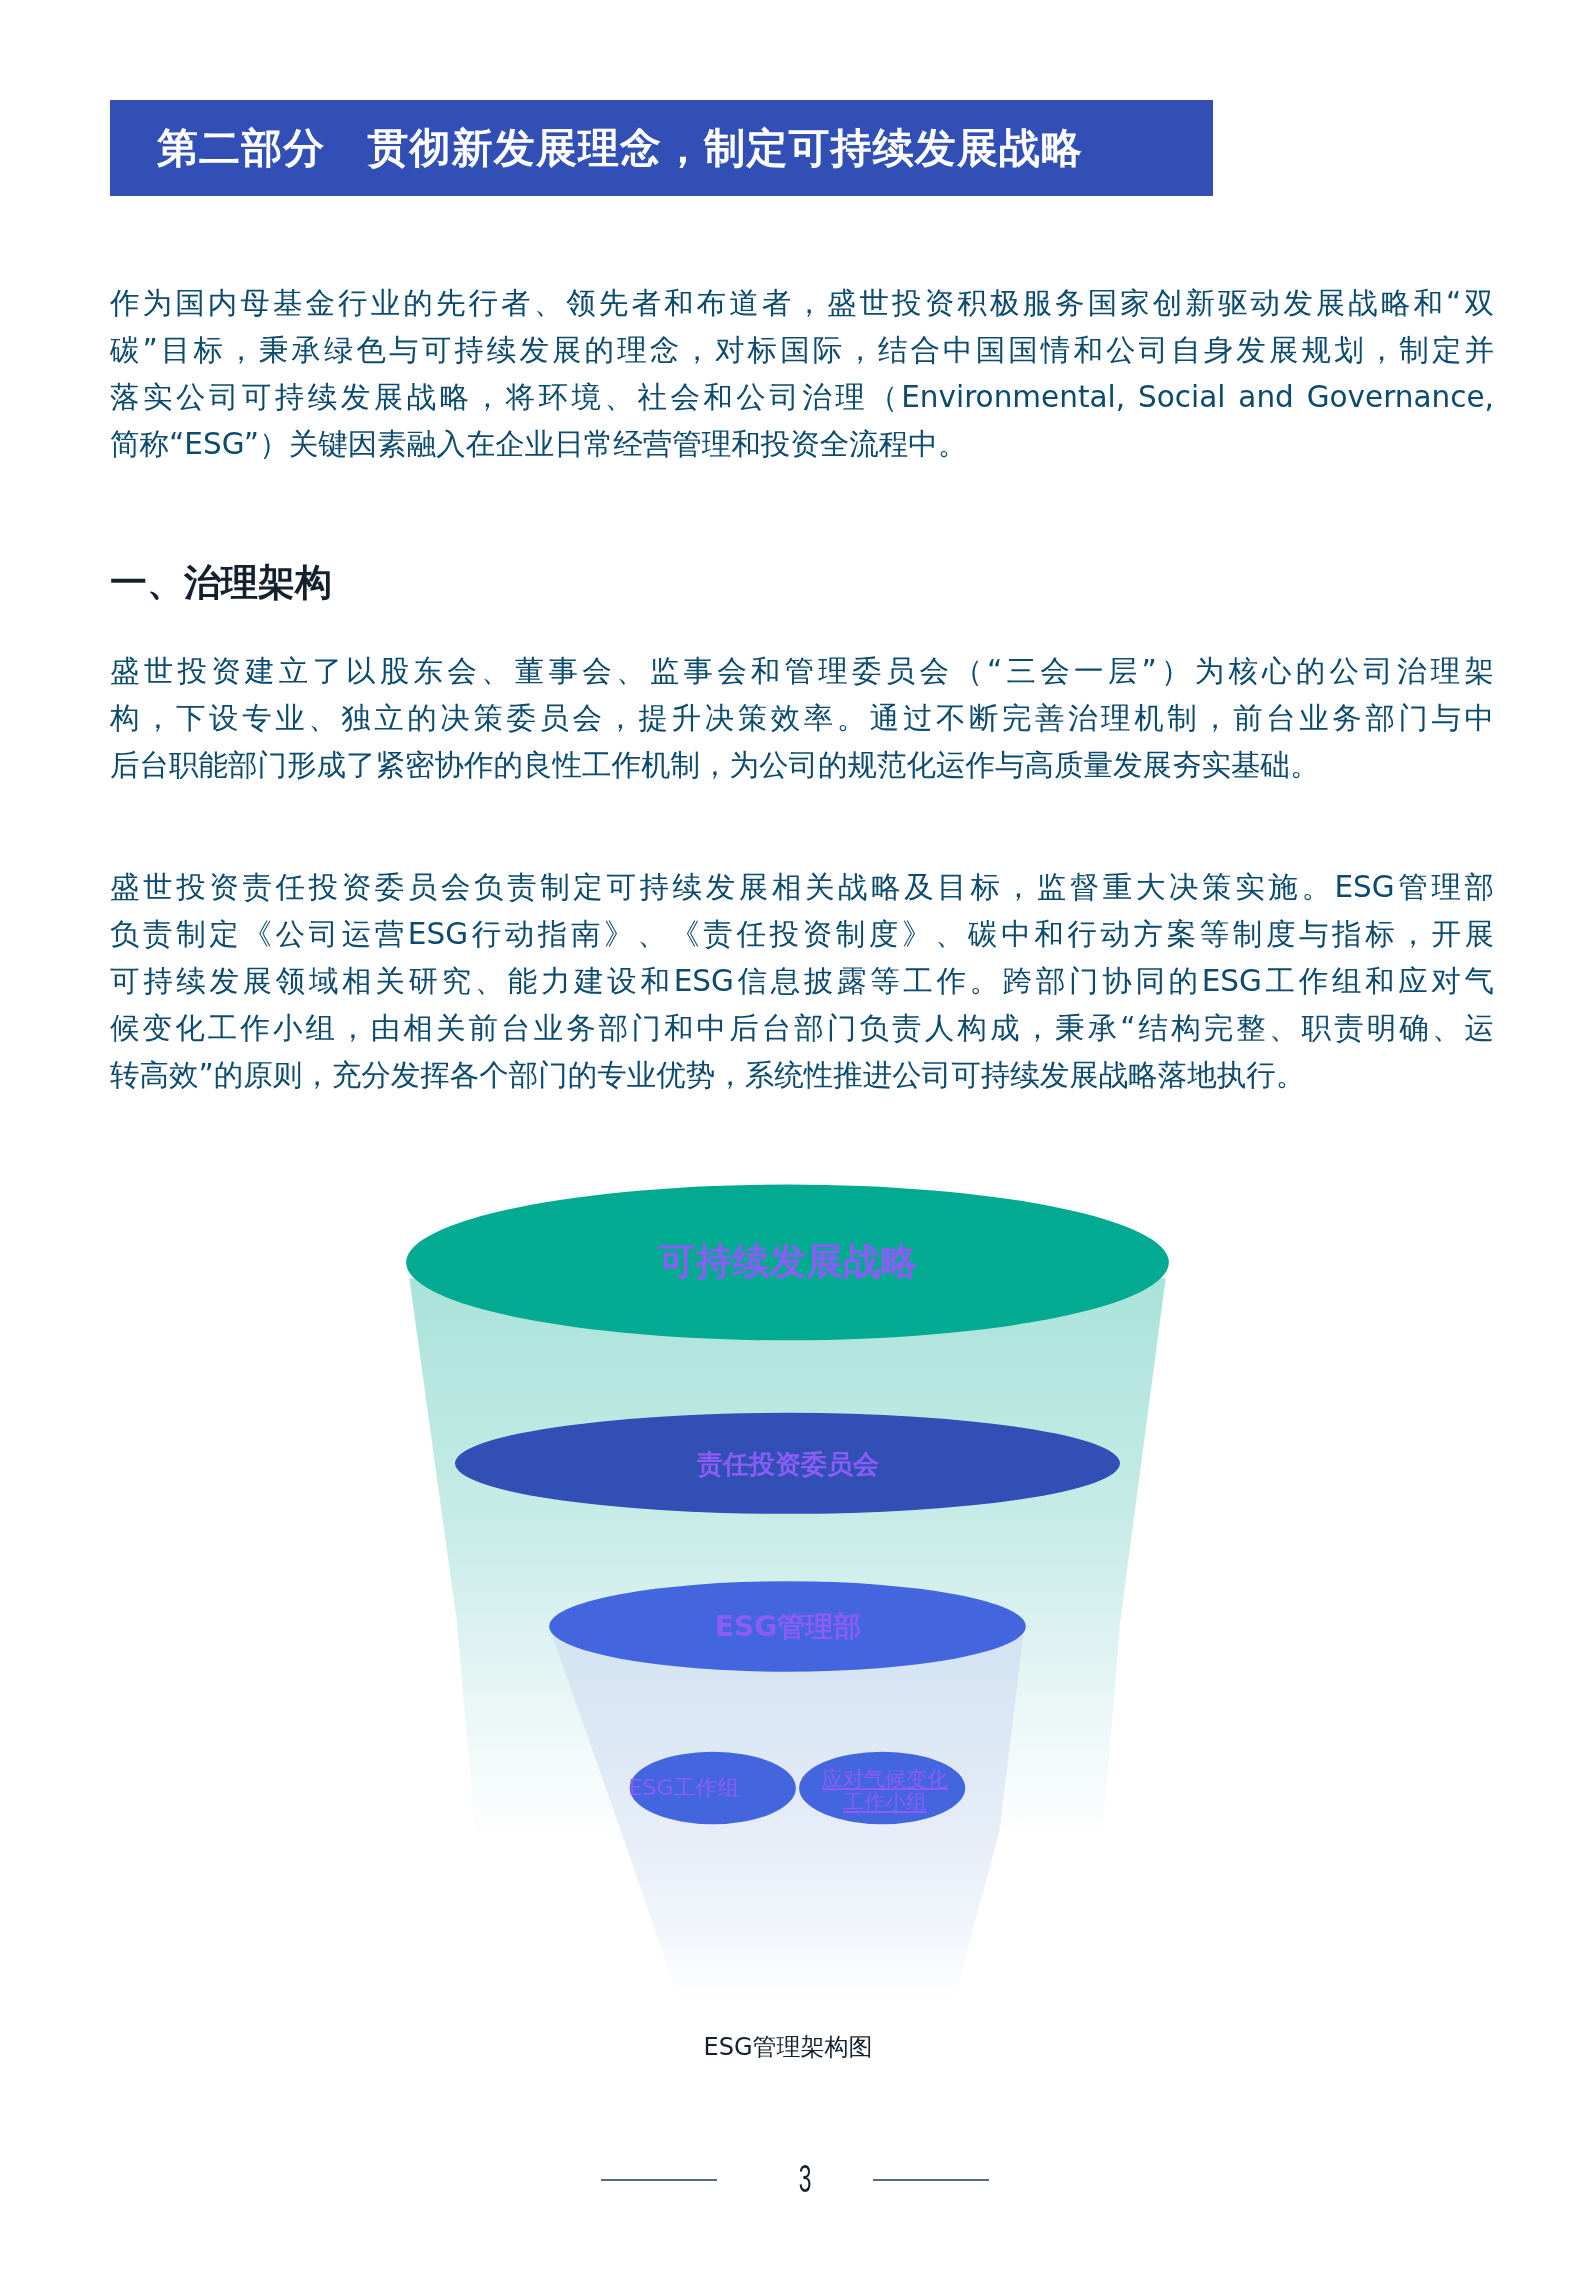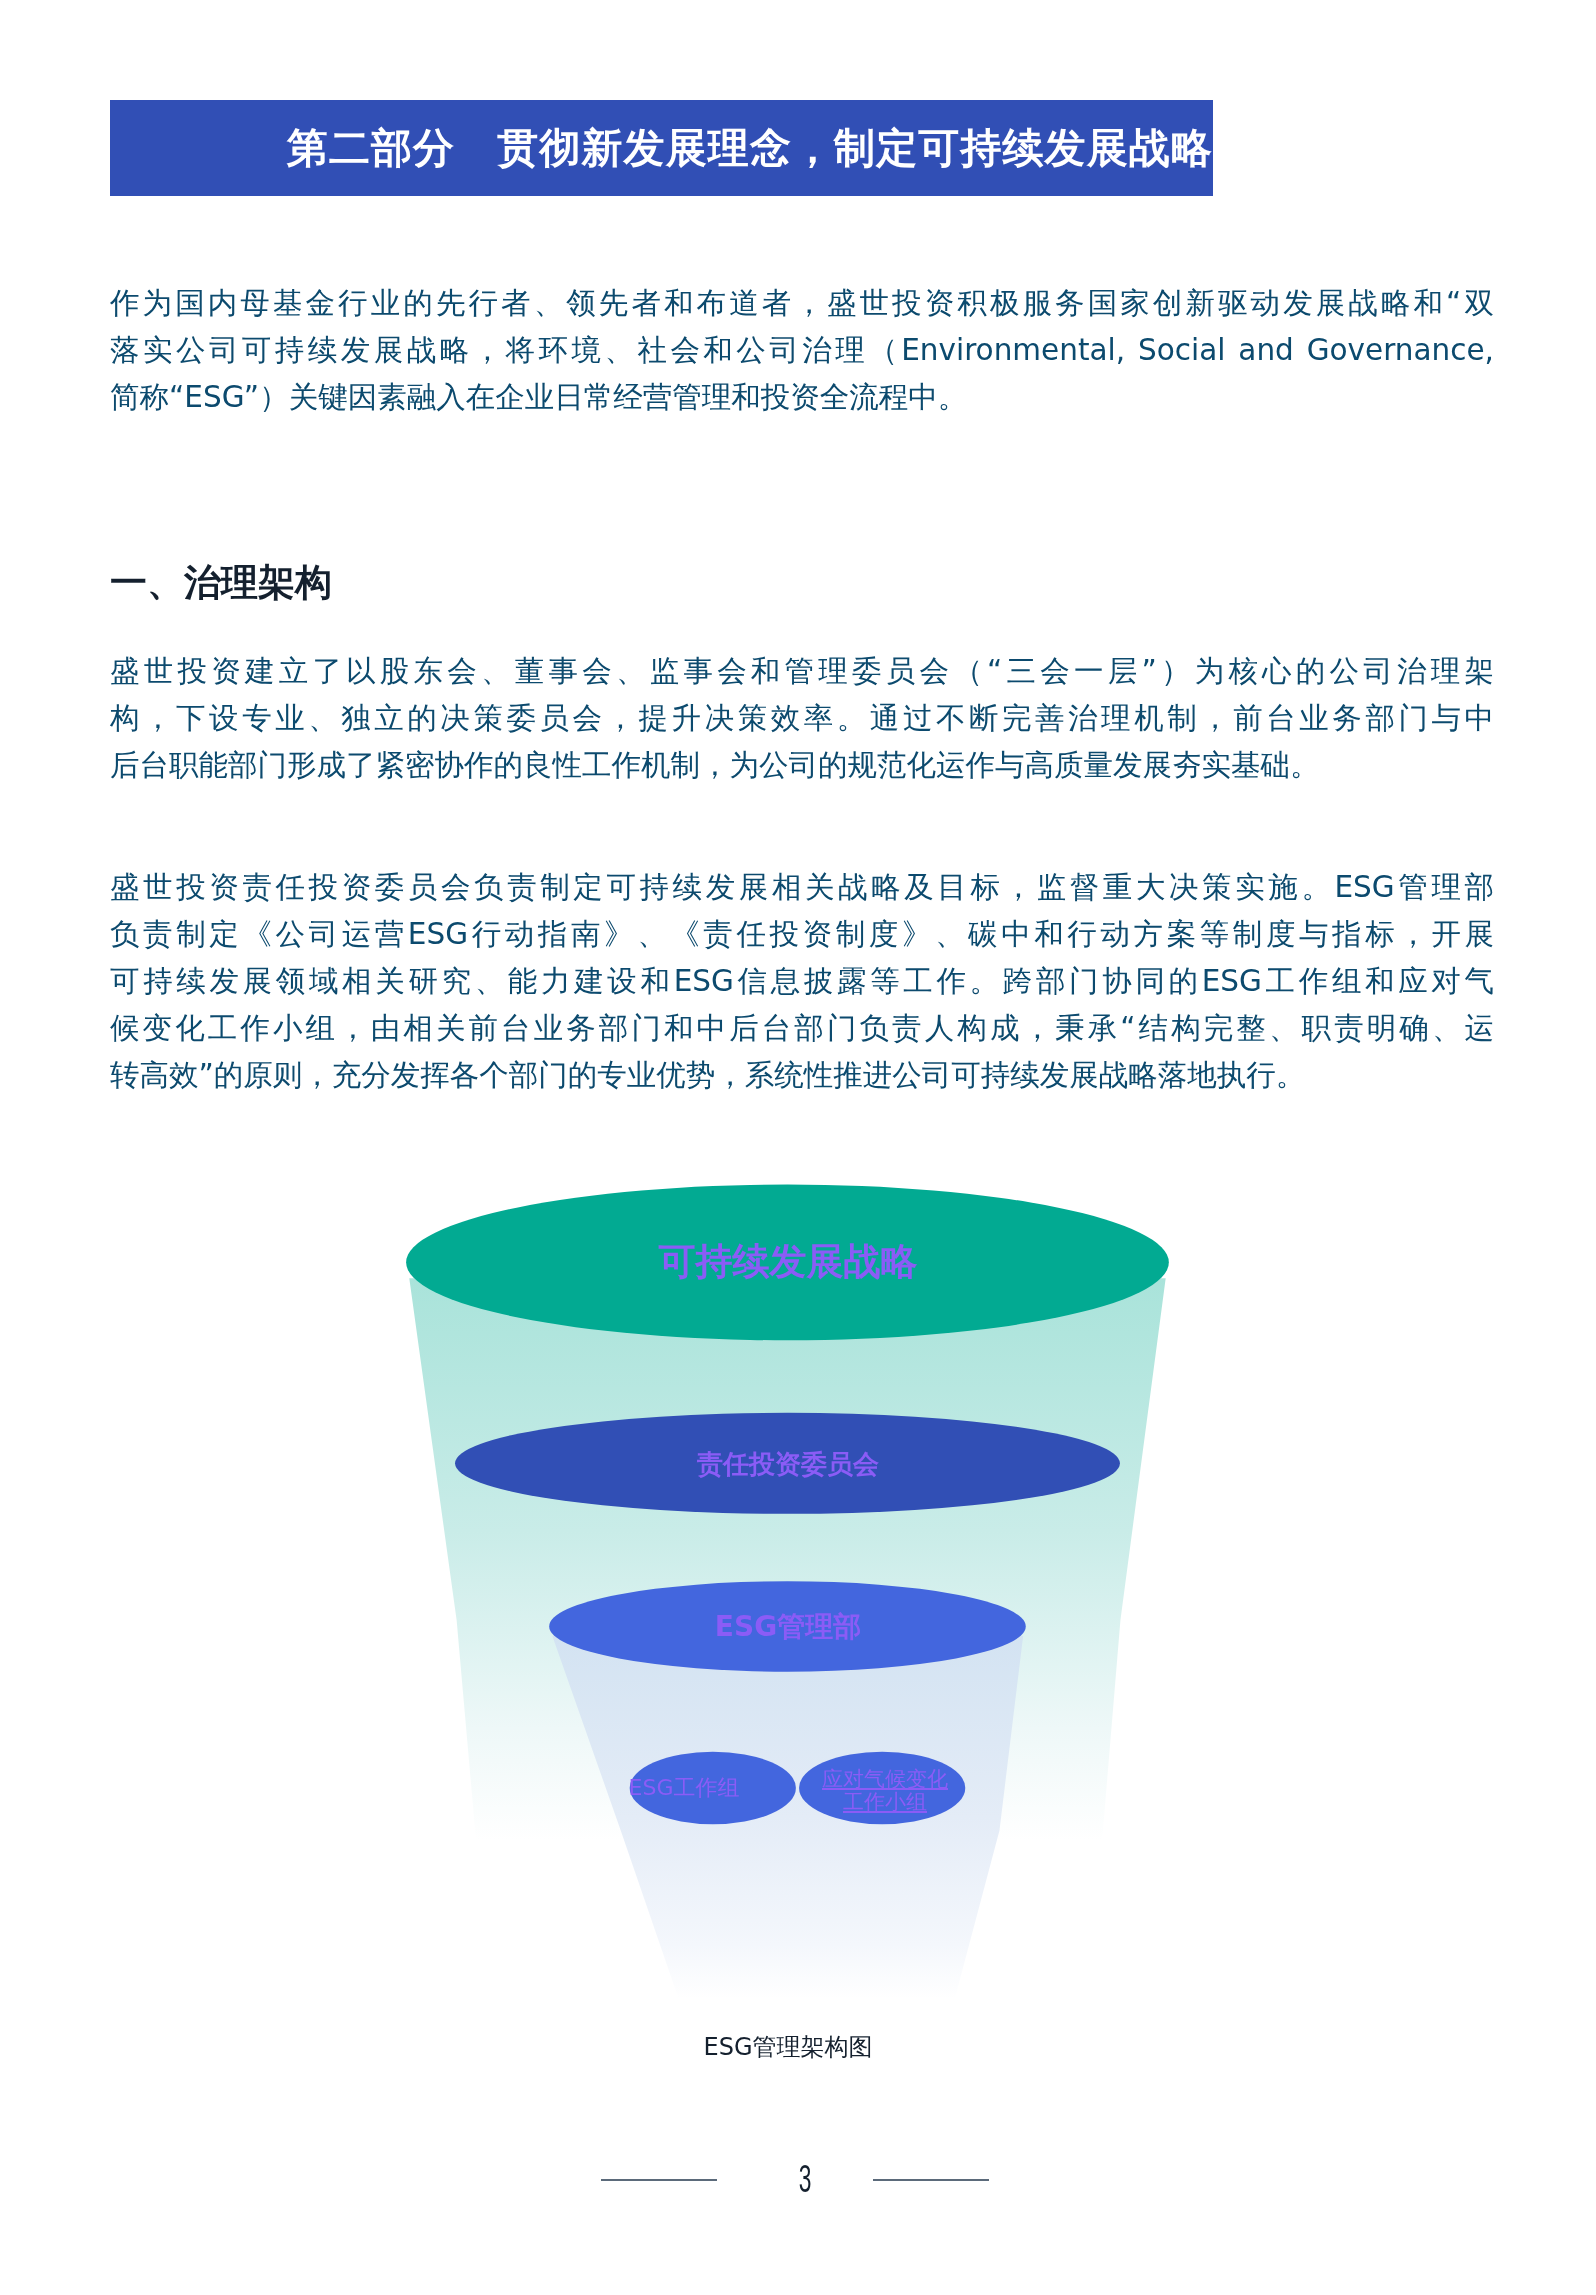--- a/index.html
+++ b/index.html
@@ -1,19 +1,19 @@
 <!DOCTYPE html>
 <html style="font-size:8.4px"><head>
 <meta charset="utf-8">
 <style>
   html, body { margin: 0; padding: 0; background: #ffffff; }
   body { width: 1596px; height: 2295px; position: relative; overflow: hidden;
          font-family: "DejaVu Sans", "Liberation Sans", sans-serif; color: #14202e; }
   .title-bar { position: absolute; left: 110px; top: 100px; width: 1103px; height: 96px;
-               background: #314FB5; display: flex; align-items: center; justify-content: flex-end; }
+               background: #314FB5; display: flex; align-items: center; }
   .title-bar .title-text { color: #ffffff; font-weight: bold; font-size: 41px; margin-left: 47px;
                            letter-spacing: 1.1px; white-space: pre; }
   .para { position: absolute; left: 110px; width: 1384px; font-size: 29.5px; line-height: 47px;
           text-align: justify; color: #0c4a6e; }
   .para .ln { display: block; white-space: nowrap; text-align-last: justify; text-align: justify; }
   .para .ln.last { text-align-last: left; }
   .heading { position: absolute; left: 110px; top: 558px; font-size: 37px; font-weight: bold; color: #14202e; }
   .diagram { position: absolute; left: 0; top: 0; width: 1596px; height: 2295px; pointer-events: none; }
   .diagram svg { position: absolute; left: 0; top: 0; }
   .node-label { position: absolute; color: #8b5cf6; text-align: center; transform: translate(-50%, -50%);
@@ -28,20 +28,21 @@
 </style>
 </head>
 <body>
 
 <div class="title-bar">
   <span class="title-text">第二部分　贯彻新发展理念，制定可持续发展战略</span>
 </div>
 
 <div class="para" style="top:280px;">
   <span class="ln">作为国内母基金行业的先行者、领先者和布道者，盛世投资积极服务国家创新驱动发展战略和“双</span>
+  <span class="ln">碳”目标，秉承绿色与可持续发展的理念，对标国际，结合中国国情和公司自身发展规划，制定并</span>
   <span class="ln">落实公司可持续发展战略，将环境、社会和公司治理（Environmental, Social and Governance,</span>
   <span class="ln last">简称“ESG”）关键因素融入在企业日常经营管理和投资全流程中。</span>
 </div>
 
 <div class="heading">一、治理架构</div>
 
 <div class="para" style="top:648px;">
   <span class="ln">盛世投资建立了以股东会、董事会、监事会和管理委员会（“三会一层”）为核心的公司治理架</span>
   <span class="ln">构，下设专业、独立的决策委员会，提升决策效率。通过不断完善治理机制，前台业务部门与中</span>
   <span class="ln last">后台职能部门形成了紧密协作的良性工作机制，为公司的规范化运作与高质量发展夯实基础。</span>

